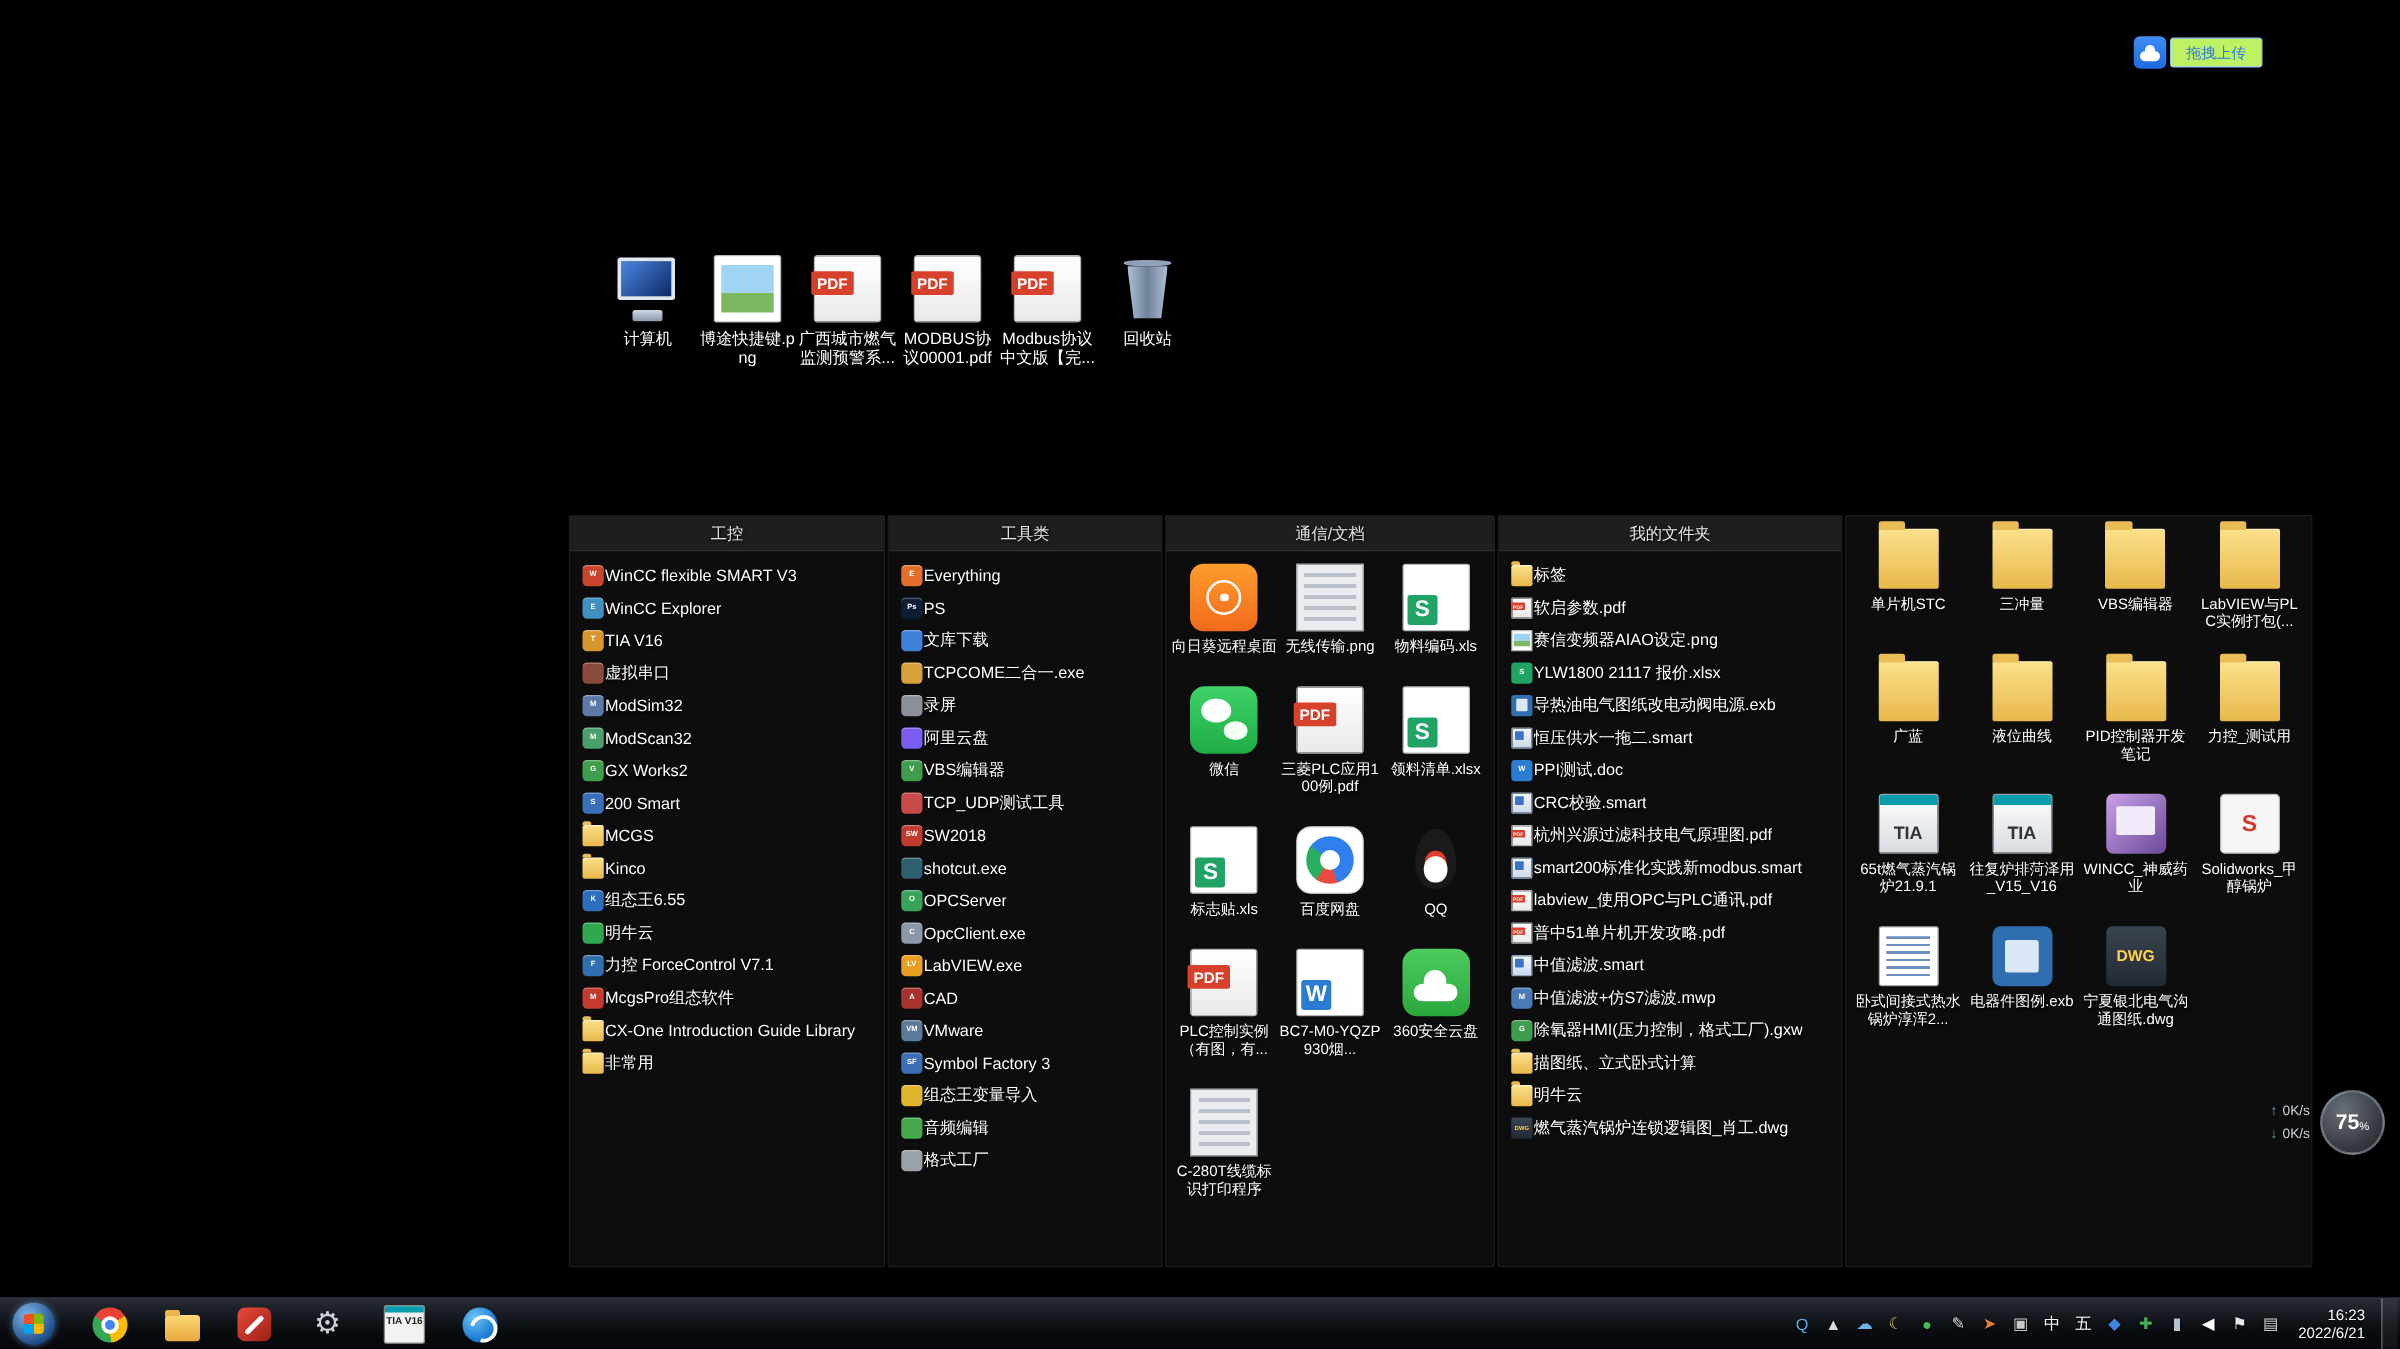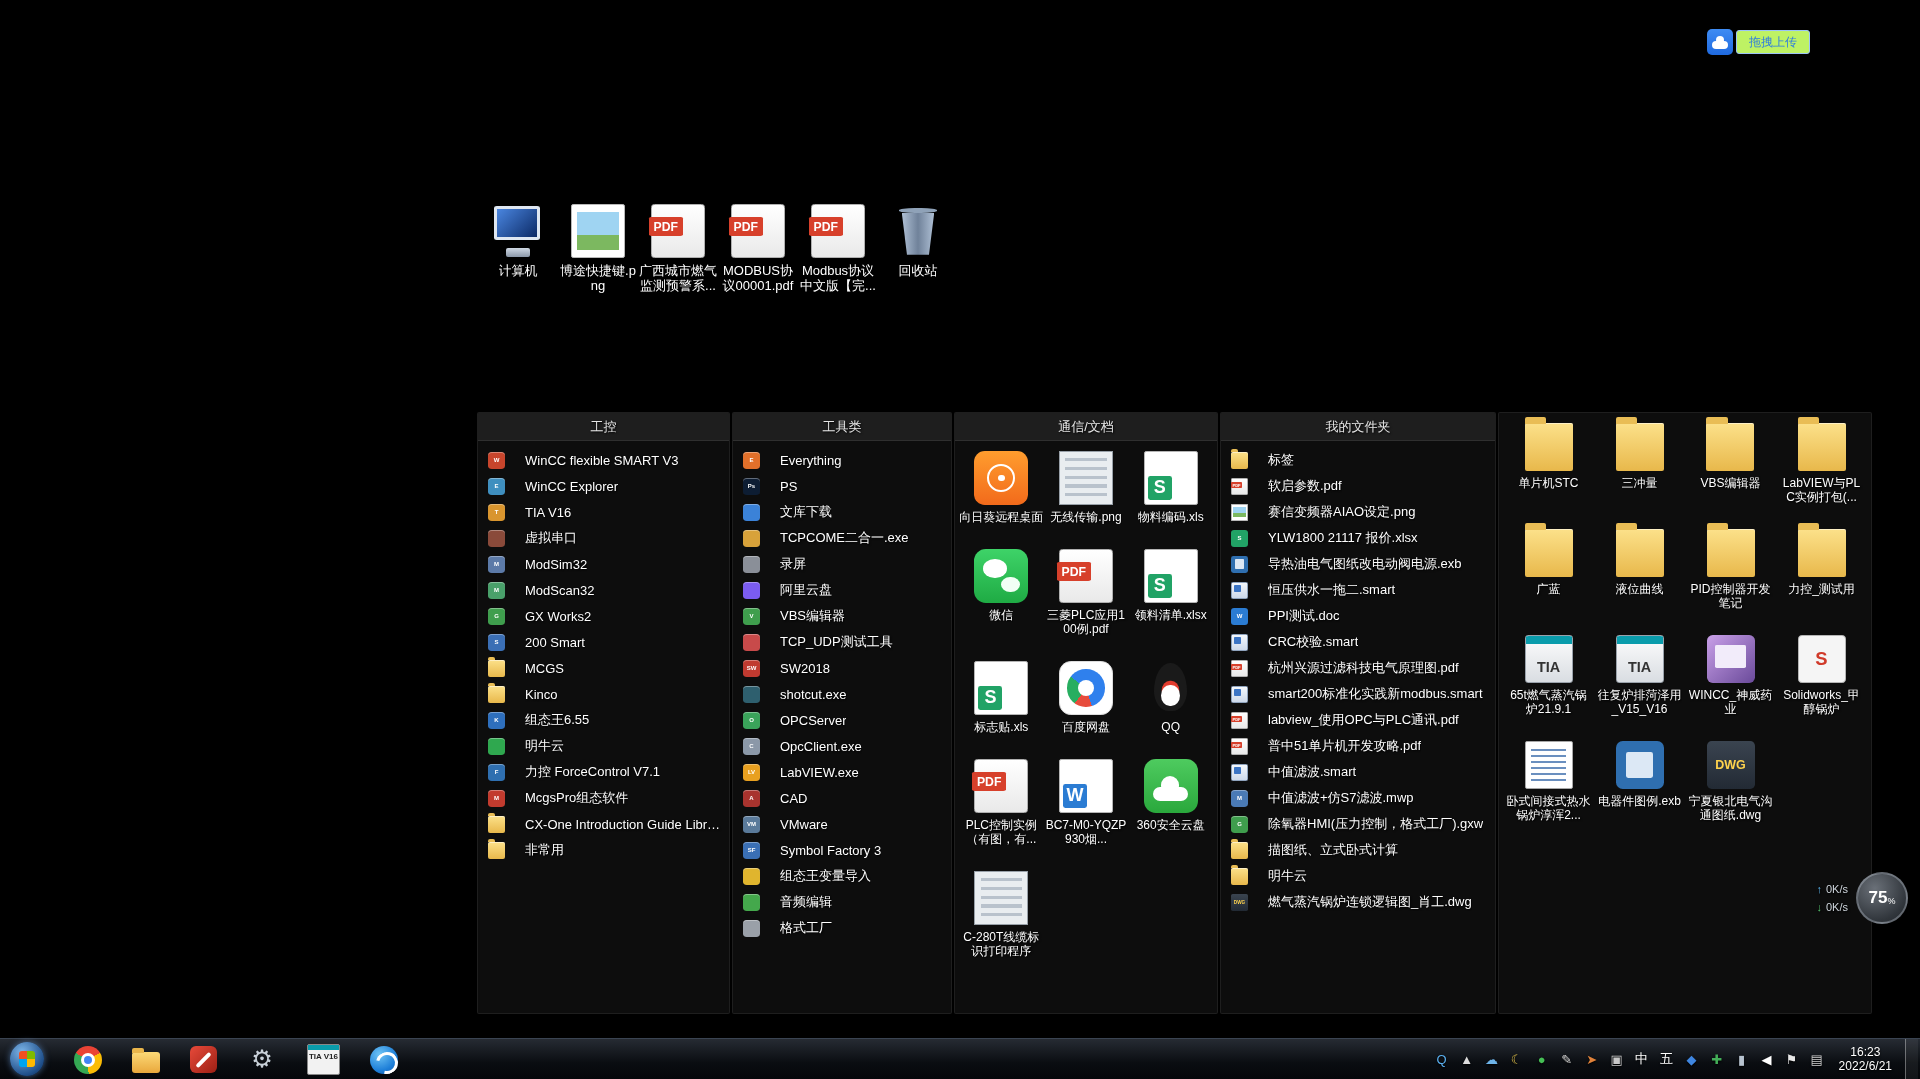--- a/index.html
+++ b/index.html
@@ -60,27 +60,27 @@
   .ic-xlspage::after{content:"S";position:absolute;left:6%;bottom:8%;width:46%;height:46%;background:#21a366;color:#fff;display:flex;align-items:center;justify-content:center;font-weight:bold;border-radius:10%}
   .ic-docpage{background:#fff;border:1px solid #b5b5b5;border-radius:4%}
   .ic-docpage::after{content:"W";position:absolute;left:6%;bottom:8%;width:46%;height:46%;background:#2b7cd3;color:#fff;display:flex;align-items:center;justify-content:center;font-weight:bold;border-radius:10%}
 
   
   #desktop-icons{position:absolute;left:478px;top:204px;display:flex}
   .dicon{width:80px;display:flex;flex-direction:column;align-items:center}
   .dlabel{margin-top:5px;font-size:13px;line-height:15px;color:#fff;text-align:center;text-shadow:1px 1px 2px #000;max-width:78px;max-height:31px;overflow:hidden;word-break:break-all}
 
   
-  #fences{position:absolute;left:477px;top:412px;display:flex;gap:2px;height:602px}
+  #fences{position:absolute;left:455px;top:412px;display:flex;gap:2px;height:602px}
   .fence{background:rgba(255,255,255,.05);border:1px solid rgba(255,255,255,.07);border-radius:2px;display:flex;flex-direction:column;overflow:hidden}
   .fence-0{width:251px}.fence-1{width:218px}.fence-2{width:262px}.fence-3{width:274px}.fence-4{width:372px}
   .fence-title{height:27px;line-height:27px;text-align:center;font-size:13px;color:#e6e6e6;background:rgba(255,255,255,.07);border-bottom:1px solid rgba(255,255,255,.08);text-shadow:1px 1px 2px #000;flex:none}
   .fence-body{flex:1;overflow:hidden}
   .fence-body.list{padding-top:6px}
-  .litem{display:flex;align-items:center;gap:20px;height:26px;padding:0 6px 0 10px;color:#fff;font-size:13px;white-space:nowrap;overflow:hidden}
+  .litem{display:flex;align-items:center;gap:1px;height:26px;padding:0 6px 0 10px;color:#fff;font-size:13px;white-space:nowrap;overflow:hidden}
   .llabel{overflow:hidden;text-overflow:ellipsis;text-shadow:1px 1px 2px #000}
   .fence-body.grid{display:grid;padding:10px 4px 0;justify-items:center;align-content:start;row-gap:25px}
   .cols-3{grid-template-columns:repeat(3,1fr)}
   .cols-4{grid-template-columns:repeat(4,1fr)}
   .gitem{display:flex;flex-direction:column;align-items:center;text-align:center}
   .glabel{font-size:12px;line-height:14px;color:#fff;margin-top:5px;max-width:84px;word-break:break-all;max-height:42px;overflow:hidden;text-shadow:1px 1px 2px #000}
 
   
   #upload-widget{position:absolute;top:29px;right:110px;display:flex;align-items:center;height:26px}
   .bp-logo{width:26px;height:26px;border-radius:5px;background:linear-gradient(180deg,#3f8cf3,#1f6ae0);position:relative;margin-right:3px;flex:none}
@@ -112,21 +112,21 @@
   .tb-screenshot-tool{width:27px;height:27px;margin-top:1px;background:linear-gradient(135deg,#e84a3a,#9c2015);border-radius:6px}
   .tb-screenshot-tool::after{content:"";position:absolute;left:4px;top:12px;width:19px;height:4px;background:#fff;border-radius:2px;transform:rotate(-45deg)}
   .tb-settings{font-size:24px;line-height:30px;text-align:center;color:#c8d0d8}
   .tb-tia-portal{width:31px;height:29px;background:#f2f2f2;border:1px solid #888;border-radius:2px}
   .tb-tia-portal::before{content:"";position:absolute;left:0;top:0;right:0;height:5px;background:#0a9cab}
   .tb-tia-portal::after{content:attr(data-label);position:absolute;left:0;right:0;top:7px;text-align:center;font-size:8px;line-height:9px;font-weight:bold;color:#222;white-space:pre-wrap}
   .tb-qq-browser{width:28px;height:28px;margin-top:1px;border-radius:50%;background:radial-gradient(circle at 35% 30%,#6fc4f5,#1e7fd8 60%,#1257a8)}
   .tb-qq-browser::after{content:"";position:absolute;left:6px;top:6px;width:16px;height:16px;border-radius:50%;border:3px solid #fff;border-left-color:transparent;transform:rotate(-30deg)}
   #tray{position:absolute;right:0;top:0;height:100%;display:flex;align-items:center;gap:7px;padding-right:2px}
   .tray-ic{width:18px;height:18px;display:flex;align-items:center;justify-content:center;font-size:13px;text-shadow:0 1px 2px #000}
-  #clock{color:#fff;font-size:12px;line-height:14px;text-align:center;margin:0 6px;text-shadow:0 1px 2px #000}
+  #clock{color:#fff;font-size:12px;line-height:14px;text-align:right;margin:0 6px;text-shadow:0 1px 2px #000}
   #show-desktop{width:12px;height:100%;border-left:1px solid rgba(255,255,255,.35);background:rgba(255,255,255,.06)}
 </style>
 </head>
 <body>
 
 <div id="desktop">
 
   <div id="upload-widget">
     <span class="bp-logo"></span>
     <button class="upload-btn">拖拽上传</button>

